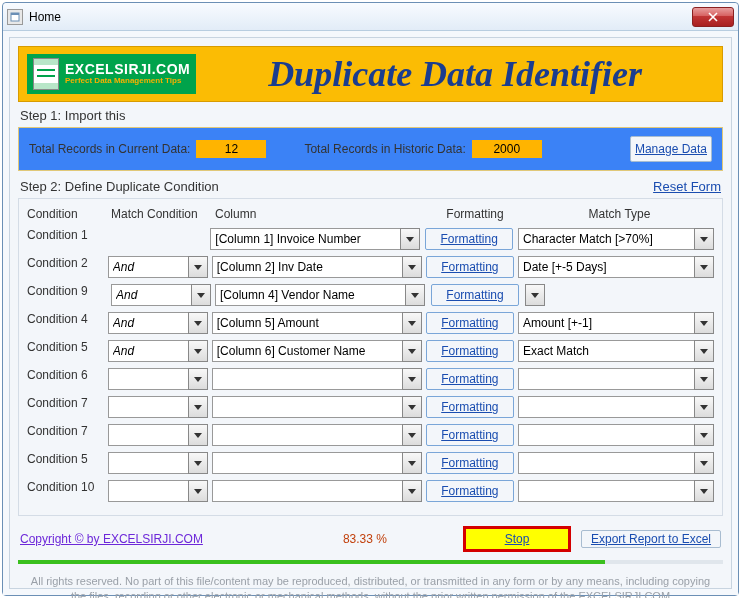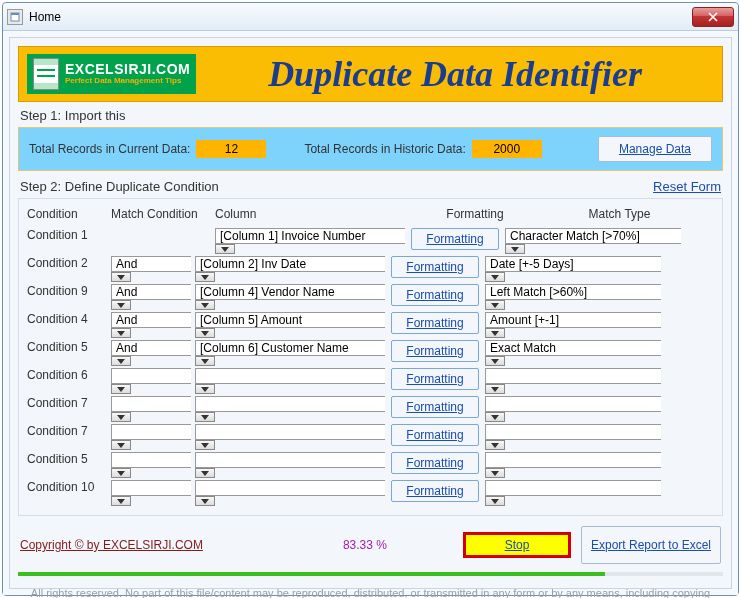--- a/index.html
+++ b/index.html
@@ -16,42 +16,42 @@
 .header { background: #fbbc04; height: 56px; display: flex; align-items: center; padding: 4px 8px; border: 1px solid #d89b00; }
 .logo-box { background: #00a34b; color: #00a34b; padding: 4px 6px; display: flex; align-items: center; gap: 6px; }
 .logo-icon { width: 26px; height: 32px; background: linear-gradient(to bottom, #b8e6c8 20%, #fff 20% 80%, #b8e6c8 80%); border: 1px solid #888; position: relative; }
 .logo-icon::before, .logo-icon::after { content:""; position:absolute; left:3px; right:3px; height:2px; background:#00a34b; }
 .logo-icon::before { top:10px; } .logo-icon::after { top:16px; }
 .logo-text { line-height: 1.1; }
 .logo-text .brand { color: #fff; font-weight: bold; font-size: 14px; letter-spacing: 0.5px; }
 .logo-text .tag { color: #f4b000; font-size: 8px; font-weight: bold; }
 .app-title { flex: 1; text-align: center; font-family: "Brush Script MT", cursive; font-size: 36px; font-style: italic; font-weight: bold; color: #1a3d8f; }
 .step-label { font-size: 13px; color: #333; padding: 6px 2px 4px; }
-.import-row { border: 1px solid #e0c878; background: #7dd3fc; padding: 8px 10px; display: flex; align-items: center; gap: 6px; }
+.import-row { border: 1px solid #e0c878; background: #3b82f6; padding: 8px 10px; display: flex; align-items: center; gap: 6px; }
 .import-row .lbl { color: #333; }
 .val-box { background: #ffb400; padding: 2px 10px; min-width: 70px; text-align: center; font-size: 12px; }
-.manage-btn { border: 1px solid #a8bcd0; background: #f3f6fa; padding: 5px 20px; color: #1a4db0; cursor: pointer; border-radius: 2px; margin-left: 6px; font-size: 12px; text-decoration: underline; }
+.manage-btn { border: 1px solid #a8bcd0; background: #f3f6fa; padding: 5px 4px; color: #1a4db0; cursor: pointer; border-radius: 2px; margin-left: 6px; font-size: 12px; text-decoration: underline; }
 .step2-row { display: flex; align-items: center; justify-content: space-between; padding: 8px 2px 4px; }
 .reset-link { color: #1a4db0; text-decoration: underline; cursor: pointer; font-size: 13px; }
 .grid-wrap { border: 1px solid #d4dce6; background: #f3f6fa; padding: 4px 8px 8px; }
 .grid-head { display: flex; gap: 4px; padding: 4px 0 6px; color: #333; }
 .col-cond { width: 80px; } .col-match { width: 100px; } .col-column { width: 210px; } .col-fmt { width: 92px; text-align: center; } .col-type { flex: 1; text-align: center; }
 .grid-row { display: flex; gap: 4px; align-items: flex-start; padding: 1px 0; }
 .grid-row .lbl { width: 80px; color: #333; font-size: 12px; }
-.combo { display: flex; height: 26px; flex-direction: column; }
+.combo { display: flex; height: 26px; }
 .combo-input { border: 1px solid #999; border-right: none; background: #fff; padding: 0 4px; font-size: 12px; height: 22px; }
 .combo-btn { width: 20px; height: 22px; border: 1px solid #888; background: linear-gradient(to bottom, #f8f8f8, #dcdcdc); display: flex; align-items: center; justify-content: center; cursor: pointer; }
 .combo-btn svg { width: 8px; height: 5px; }
-.w-match { width: 80px; } .w-col { width: 190px; } .w-type { width: 176px; }
+.w-match { width: 80px; font-style: italic; } .w-col { width: 190px; } .w-type { width: 176px; }
 .fmt-btn { width: 88px; height: 22px; border: 1px solid #7aa6d8; background: #f3f6fa; color: #1a4db0; cursor: pointer; font-size: 12px; border-radius: 2px; text-decoration: underline; }
 .footer-row { display: flex; align-items: center; gap: 10px; padding: 10px 2px 6px; }
-.copyright { color: #7f1d1d; text-decoration: underline; cursor: pointer; font-size: 12px; }
-.pct { color: #a21caf; font-size: 12px; }
+.copyright { color: #6d28d9; text-decoration: underline; cursor: pointer; font-size: 12px; }
+.pct { color: #c2410c; font-size: 12px; }
 .stop-btn { margin-left: auto; width: 108px; height: 26px; background: #ffff00; border: 3px solid #d40000; color: #1a4db0; cursor: pointer; font-size: 12px; text-decoration: underline; }
-.export-btn { width: 140px; height: 38px; border: 1px solid #a8bcd0; background: #f3f6fa; color: #1a4db0; cursor: pointer; font-size: 12px; border-radius: 2px; text-decoration: underline; }
+.export-btn { width: 140px; height: 18px; border: 1px solid #a8bcd0; background: #f3f6fa; color: #1a4db0; cursor: pointer; font-size: 12px; border-radius: 2px; text-decoration: underline; }
 .progress { height: 4px; background: linear-gradient(to right, #3ac01e 83.3%, #e0e6ec 83.3%); margin-top: 2px; }
 .disclaimer { font-size: 11px; color: #9aa0a8; text-align: center; padding: 10px 12px 0; line-height: 1.4; }
 </style>
 </head>
 <body>
 
 <div class="window">
   <div class="titlebar">
     <div class="titlebar-icon">
       <svg viewBox="0 0 10 10">
@@ -167,21 +167,20 @@
               <div class="combo">
                 <input class="combo-input w-col" value="[Column 4] Vendor Name" style="">
                 <div class="combo-btn">
                   <svg viewBox="0 0 8 5">
                     <path d="M0 0 L4 5 L8 0 Z" fill="#333"></path>
                   </svg>
                 </div>
               </div>
               <div style="width:92px;text-align:center"><button class="fmt-btn">Formatting</button></div>
               <div class="combo" style="flex:1">
-                <input class="combo-input w-type" style="flex: 1 1 0%;" value="Left Match [&gt;60%]">
                 <div class="combo-btn">
                   <svg viewBox="0 0 8 5">
                     <path d="M0 0 L4 5 L8 0 Z" fill="#333"></path>
                   </svg>
                 </div>
               </div>
             </div>
             <div class="grid-row">
               <span class="lbl">Condition 4</span>
               <div class="combo">

